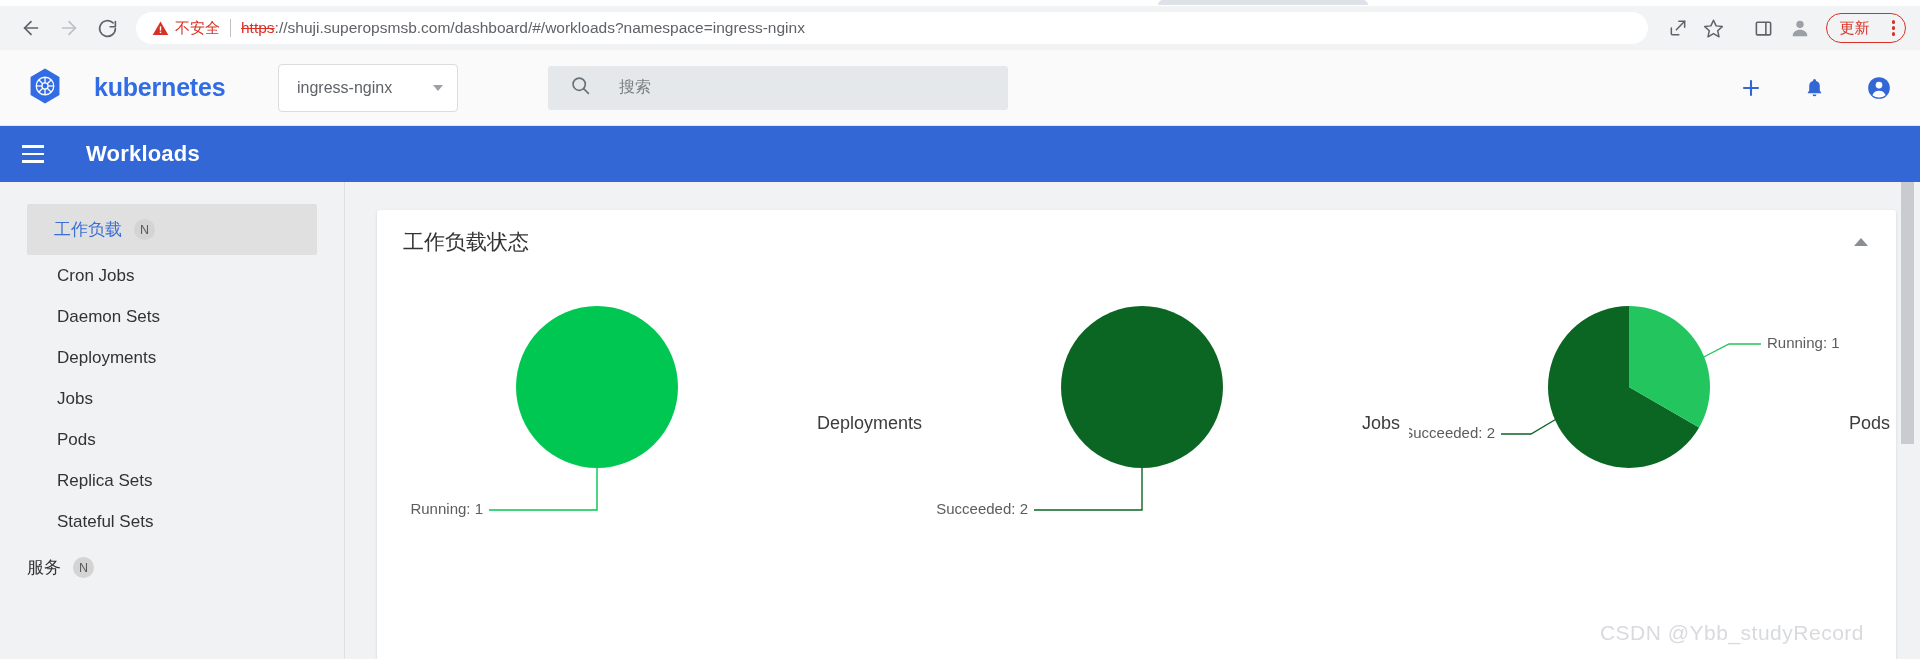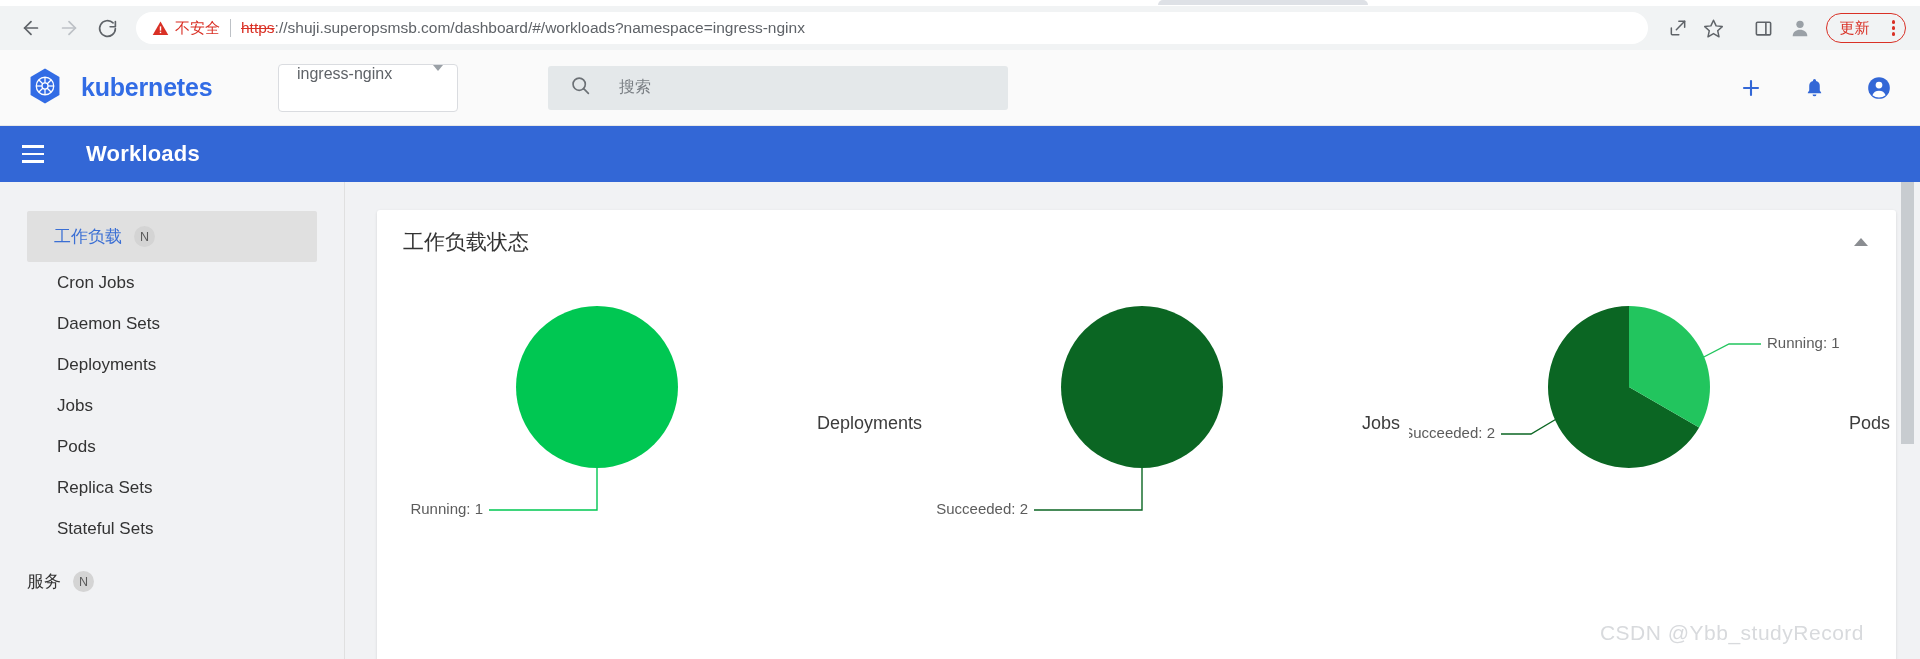--- a/index.html
+++ b/index.html
@@ -96,33 +96,33 @@
 
   
   .k8s-header {
     height: 76px;
     background: #fafafa;
     border-bottom: 1px solid #e8e8e8;
     display: flex;
     align-items: center;
     padding: 0 28px 0 26px;
   }
-  .brand { display: flex; align-items: center; gap: 17px; width: 252px; flex: none; }
+  .brand { display: flex; align-items: center; gap: 30px; width: 252px; flex: none; }
   .brand-name {
     font-size: 25px;
     font-weight: bold;
     color: #326ce5;
     letter-spacing: -0.2px;
   }
   .ns-select {
     width: 180px; height: 48px;
     border: 1px solid #dadce0;
     border-radius: 4px;
     background: #fff;
-    display: flex; justify-content: space-between;
+    display: flex; align-items: center; justify-content: space-between;
     padding: 0 14px 0 18px;
     flex: none;
   }
   .ns-value { font-size: 16px; color: #5f6368; }
   .tri-down {
     width: 0; height: 0;
     border-left: 5px solid transparent;
     border-right: 5px solid transparent;
     border-top: 6px solid #9aa0a6;
   }
@@ -167,21 +167,21 @@
   .nav-item {
     height: 41px;
     display: flex;
     align-items: center;
     padding-left: 57px;
     font-size: 17px;
     color: #333333;
   }
   .nav-item.group {
     padding-left: 27px;
-    margin: 7px 27px 0 27px;
+    margin: 0 27px 0 27px;
     height: 51px;
     border-radius: 2px;
   }
   .nav-item.active { background: #e0e0e0; }
   .nav-item.group .nav-label { color: #3b6fd4; font-size: 17px; }
   .nav-item.group.plain { margin-left: 0; padding-left: 27px; }
   .nav-item.group.plain .nav-label { color: #333; }
   .nbadge {
     width: 21px; height: 21px;
     border-radius: 50%;

